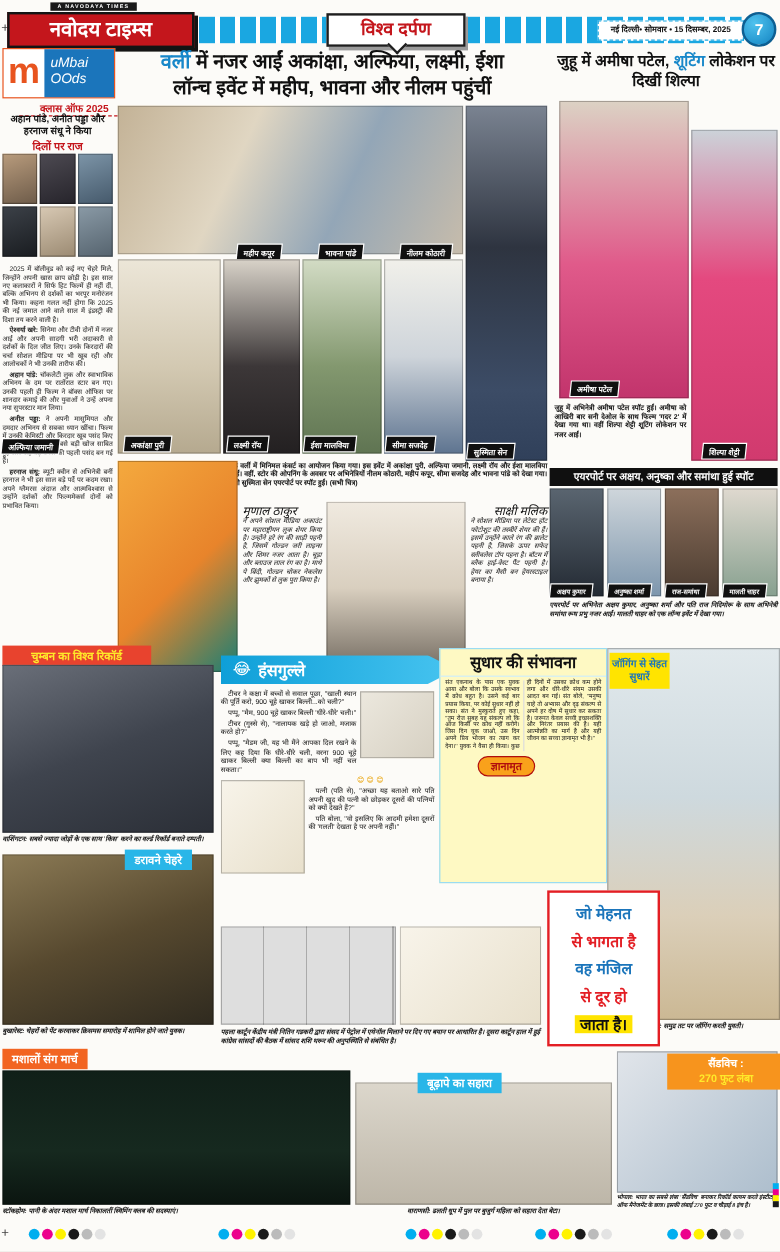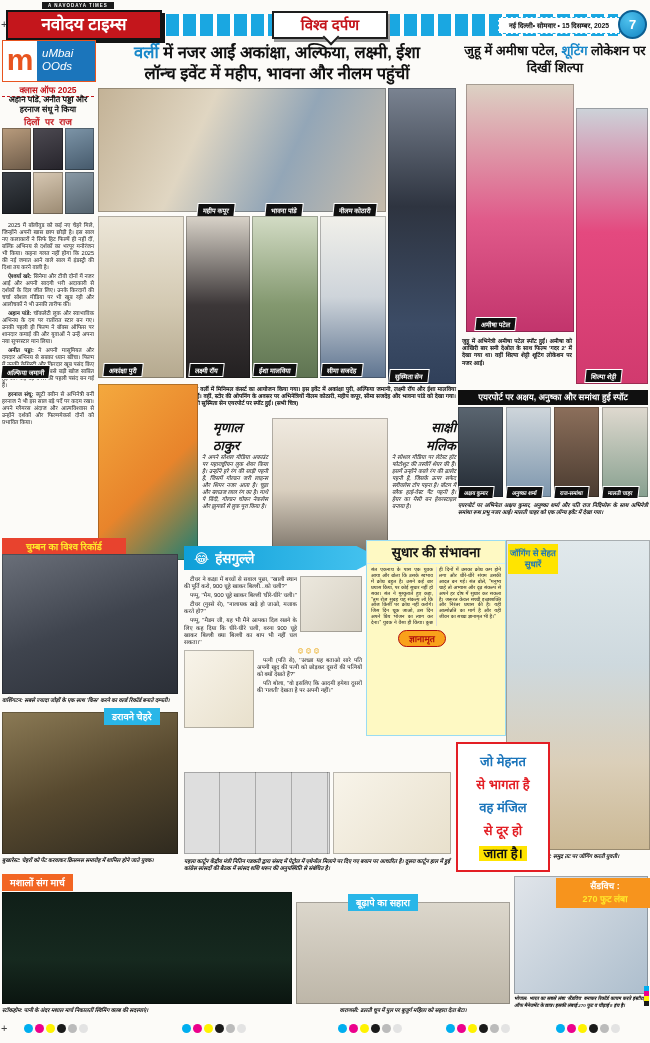--- a/index.html
+++ b/index.html
@@ -59,21 +59,21 @@
   .p-old{background:linear-gradient(180deg,#dcd7cc,#bdb6a8);}
   .p-sand{background:linear-gradient(135deg,#e1e5ea,#adbecd);}
   .p-com1{background:linear-gradient(135deg,#ece8de,#d6d0c2);}
   .p-com2{background:linear-gradient(135deg,#f8f4ea,#e8e0cc);}
   .p-strip{background:repeating-linear-gradient(90deg,#dedede 0 35px,#aaa 35px 36px);}
   
   .lbl{position:absolute;background:#101010;color:#fff;font-size:6.5px;font-weight:bold;
        padding:1.5px 5px;white-space:nowrap;transform:skewX(-6deg);box-shadow:0 0 0 1px #fff;}
   .capstrong{font-size:5.8px;font-weight:bold;line-height:7.2px;text-align:justify;}
   .photocap{font-family:"Liberation Serif","DejaVu Serif",serif;font-style:italic;font-weight:bold;font-size:5.6px;line-height:6.8px;}
-  .minihead{font-family:"Liberation Serif","DejaVu Serif",serif;font-style:italic;font-weight:bold;font-size:13px;margin-left:11px;}
+  .minihead{font-family:"Liberation Serif","DejaVu Serif",serif;font-style:italic;font-weight:normal;font-size:10px;}
   .minitext{font-family:"Liberation Serif","DejaVu Serif",serif;font-style:italic;font-size:5.6px;line-height:7px;text-align:justify;}
   
   .h-kiss{background:#e8432e;color:#ffe92a;font-weight:bold;font-size:9.5px;padding:2px 24px;display:inline-block;}
   .h-cyan{background:#29b6e8;color:#fff;font-weight:bold;font-size:9.5px;padding:2px 8px;display:inline-block;}
   .h-org{background:#f26522;color:#fff;font-weight:bold;font-size:9.5px;padding:2px 8px;display:inline-block;}
   .h-jog{background:#ffe400;color:#1b75bb;font-weight:bold;font-size:8.5px;text-align:center;line-height:11px;padding:4px 2px;}
   .h-sand{background:#f7941d;text-align:center;font-weight:bold;line-height:13px;padding:2px 4px;}
   .h-sand .w{color:#fff;font-size:9px;} .h-sand .y{color:#ffe92a;font-size:9px;}
   .jokehdr{background:linear-gradient(90deg,#0e9fd8,#47c4f0);clip-path:polygon(0 0,88% 0,100% 50%,88% 100%,0 100%);
            color:#fff;font-weight:bold;font-size:13.5px;display:flex;align-items:center;gap:6px;padding:0 10px;}
@@ -117,23 +117,23 @@
   <div class="abs datebox" style="left:498px;top:17px;width:120px;height:15px;">नई दिल्ली• सोमवार • 15 दिसम्बर, 2025</div>
   <div class="abs pagecirc" style="left:618px;top:10px;">7</div>
 
   <div class="abs mmbox" style="left:2px;top:40px;width:92px;height:40px;">
     <div class="mm-m">m</div>
     <div class="mm-r">
       <div>uMbai</div>
       <div>OOds</div>
     </div>
   </div>
-  <div class="abs kicker" style="left:2px;top:84px;width:92px;">क्लास ऑफ 2025</div>
+  <div class="abs kicker" style="left:16px;top:84px;width:92px;">क्लास ऑफ 2025</div>
   <div class="abs deck" style="left:2px;top:95px;width:92px;">अहान पांडे, अनीत पड्डा और हरनाज संधू ने किया</div>
-  <div class="abs deck2" style="left:2px;top:115px;width:92px;font-family:Liberation Mono, monospace;">दिलों पर राज</div>
+  <div class="abs deck2" style="left:2px;top:115px;width:92px;">दिलों पर राज</div>
   <div class="abs thumbgrid" style="left:2px;top:128px;width:92px;">
     <div class="thumb t1"></div>
     <div class="thumb t2"></div>
     <div class="thumb t3"></div>
     <div class="thumb t4"></div>
     <div class="thumb t5"></div>
     <div class="thumb t6"></div>
   </div>
   <div class="abs body5" style="left:2px;top:222px;width:92px;height:338px;">
     <p><span class="lead"></span> <span>2025 में बॉलीवुड को कई नए चेहरे मिले, जिन्होंने अपनी खास छाप छोड़ी है। इस साल नए कलाकारों ने सिर्फ हिट फिल्में ही नहीं दीं, बल्कि अभिनय से दर्शकों का भरपूर मनोरंजन भी किया। कहना गलत नहीं होगा कि 2025 की नई जमात आने वाले साल में इंडस्ट्री की दिशा तय करने वाली है।</span></p>

